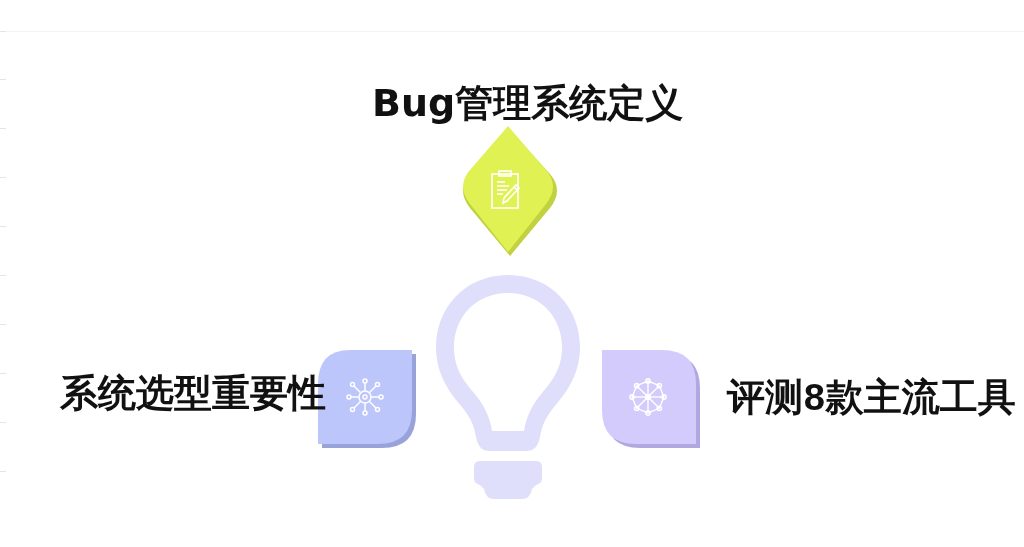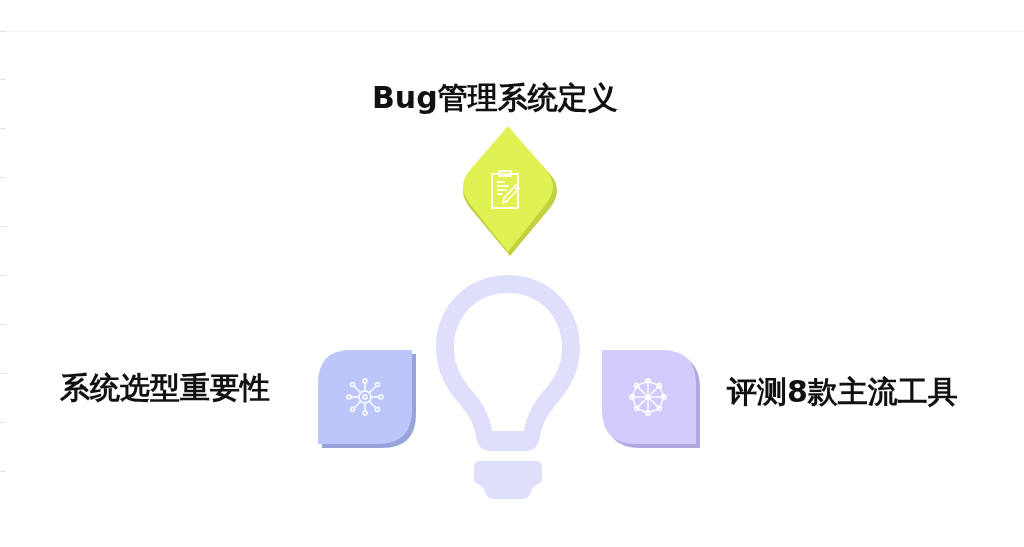--- a/index.html
+++ b/index.html
@@ -4,21 +4,21 @@
 <style>
   html, body { margin: 0; padding: 0; }
   body {
     width: 1024px; height: 547px; position: relative; overflow: hidden;
     background: #ffffff;
     font-family: "DejaVu Sans", "Liberation Sans", sans-serif;
   }
   .topline { position: absolute; left: 0; top: 31px; width: 1024px; height: 1px; background: #f4f4f4; }
   .tick { position: absolute; left: 0; width: 6px; height: 1px; background: #e4e4e4; }
   .label {
-    position: absolute; font-weight: bold; color: #111111; font-size: 30px; white-space: nowrap;
+    position: absolute; font-weight: bold; color: #111111; font-size: 38px; white-space: nowrap;
     letter-spacing: 0px;
   }
   .shape { position: absolute; }
   .bulb { position: absolute; left: 428px; top: 265px; }
   .icon { position: absolute; }
 </style>
 </head>
 <body>
 
 <div class="topline"></div>
@@ -91,19 +91,19 @@
     <circle cx="9.7" cy="32.3" r="2.2"></circle>
     <circle cx="5" cy="21" r="2.2"></circle>
     <circle cx="9.7" cy="9.7" r="2.2"></circle>
   <polygon points="21,5 32.3,9.7 37,21 32.3,32.3 21,37 9.7,32.3 5,21 9.7,9.7"></polygon>
   <line x1="21" y1="5" x2="21" y2="37"></line>
     <line x1="5" y1="21" x2="37" y2="21"></line>
   <line x1="9.7" y1="9.7" x2="32.3" y2="32.3"></line>
     <line x1="32.3" y1="9.7" x2="9.7" y2="32.3"></line>
 </svg>
 
-<div class="label" style="left:727px; top:372px;">评测8款主流工具</div>
+<div class="label" style="left:727px; top:372px;font-family:Liberation Mono, monospace;">评测8款主流工具</div>
 
 <svg class="bulb" width="160" height="240" viewBox="0 0 160 240">
   <path d="M80 10 C36 10 8 44 8 82 C8 110 22 128 34 142 C42 152 46 160 48 172 C50 182 54 186 62 186 L98 186 C106 186 110 182 112 172 C114 160 118 152 126 142 C138 128 152 110 152 82 C152 44 124 10 80 10 Z
            M80 28 C112 28 134 52 134 82 C134 104 124 116 114 128 C104 140 98 152 96 166 L64 166 C62 152 56 140 46 128 C36 116 26 104 26 82 C26 52 48 28 80 28 Z" fill="#dfdffb" fill-rule="evenodd"></path>
   <path d="M52 196 L108 196 Q114 196 114 202 L114 214 Q114 218 108 220 L104 224 Q102 234 94 234 L66 234 Q58 234 56 224 L52 220 Q46 218 46 214 L46 202 Q46 196 52 196 Z" fill="#dfdffb"></path>
 </svg>
 
 </body></html>

